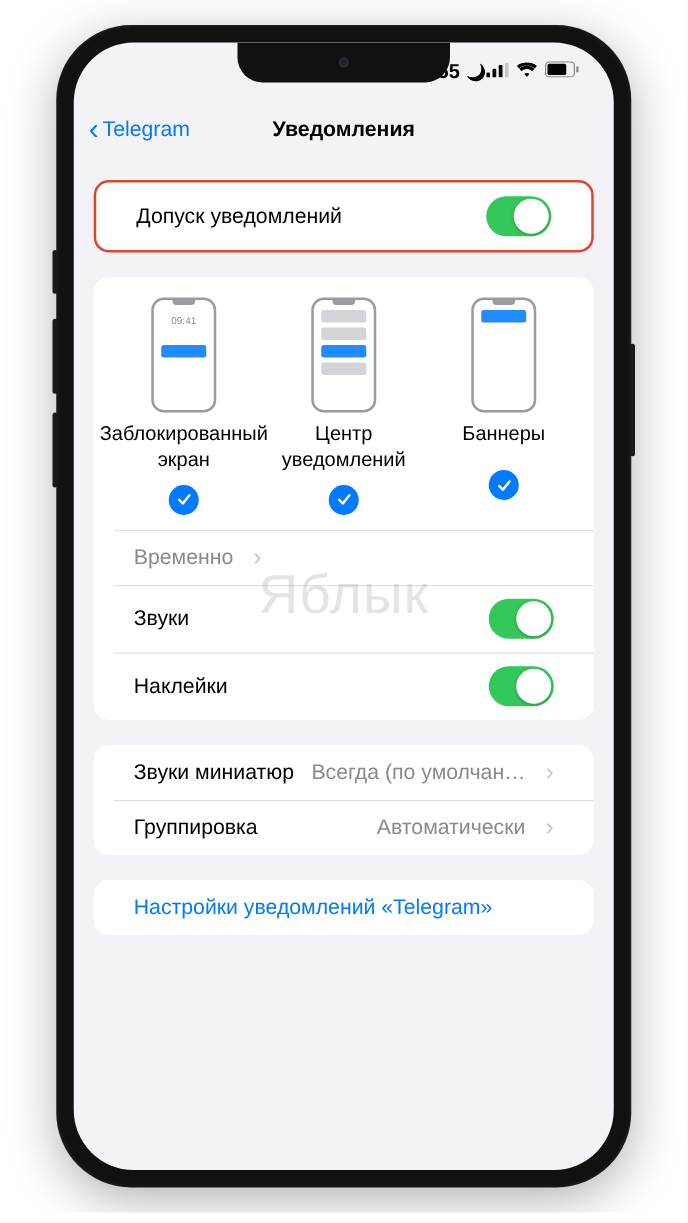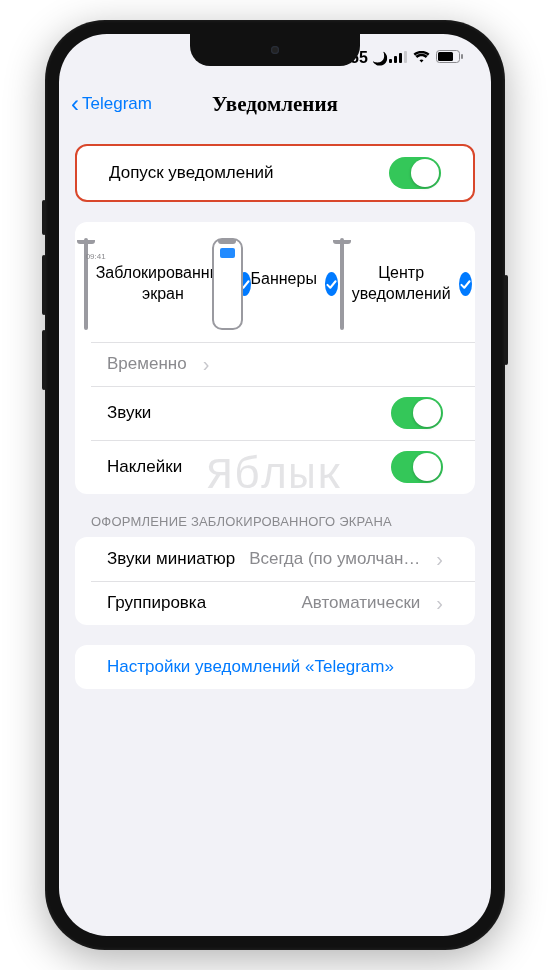--- a/index.html
+++ b/index.html
@@ -67,21 +67,21 @@
     display: flex;
     align-items: center;
     position: relative;
     padding: 0 12px;
   }
   .back-btn { display:flex; align-items:center; color:#007aff; font-size:17px; gap:3px;}
   .back-chevron { font-size:24px; font-weight:300; line-height:1;}
   .nav-title {
     position: absolute;
     left: 50%; transform: translateX(-50%);
-    font-size: 21px; font-weight: 600; color:#000;font-family:Liberation Serif, serif;
+    font-size: 17px; font-weight: 600; color:#000;
   }
   .content { padding: 6px 16px 20px; }
   .group { margin-top: 20px; }
   .group-header {
     font-size: 13px;
     color: #8a8a8e;
     text-transform: uppercase;
     padding: 0 16px 8px;
     letter-spacing: 0.2px;
   }
@@ -117,21 +117,21 @@
   .toggle .knob {
     position:absolute; top:2px; width:28px; height:28px;
     background:#fff; border-radius:50%;
     box-shadow: 0 1px 3px rgba(0,0,0,.25);
   }
   .toggle.on .knob { right:2px; }
   .alerts-row {
     display:flex; justify-content:space-around;
     padding: 16px 8px 12px;
   }
-  .alert-opt { display:flex; flex-direction:row; align-items:center; gap:8px; width:33%;}
+  .alert-opt { display:flex; flex-direction:column; align-items:center; gap:8px; width:33%;}
   .mini-phone {
     width: 52px; height: 92px;
     border: 2.5px solid #9a9aa0;
     border-radius: 10px;
     position: relative;
     background:#fff;
   }
   .mini-phone .mnotch{
     position:absolute; top:0; left:50%; transform:translateX(-50%);
     width:18px; height:4px; background:#9a9aa0;
@@ -152,21 +152,20 @@
     background:#007aff; display:flex; align-items:center; justify-content:center;
   }
   .check svg { width:13px; height:13px; }
   .link-row { color:#007aff; }
   .watermark {
     position:absolute; top:49%; left:50%;
     transform:translate(-50%,-50%);
     font-size:44px; color:rgba(120,120,128,0.2);
     font-weight:400; pointer-events:none; z-index:5;
     letter-spacing:1px;
-    font-family:Liberation Mono, monospace;
   }
 </style>
 </head>
 <body>
 
 <div class="phone">
   <div class="side-btn l1"></div>
   <div class="side-btn l2"></div>
   <div class="side-btn l3"></div>
   <div class="side-btn r1"></div>
@@ -235,46 +234,46 @@
                 <div class="mbar blue"></div>
               </div>
               <div class="alert-label">Заблокированный экран</div>
               <div class="check">
                   <svg viewBox="0 0 16 16">
                     <path d="M3 8.5 L6.5 12 L13 4" stroke="#fff" stroke-width="2.5" fill="none" stroke-linecap="round" stroke-linejoin="round"></path>
                   </svg>
                 </div>
             </div>
             <div class="alert-opt">
+              <div class="mini-phone mp-center">
+                <div class="mnotch"></div>
+                <div class="mbar"></div>
+                <div class="mbar"></div>
+                <div class="mbar blue"></div>
+                <div class="mbar"></div>
+              </div>
+              <div class="alert-label">Центр уведомлений</div>
+              <div class="check">
+                  <svg viewBox="0 0 16 16">
+                    <path d="M3 8.5 L6.5 12 L13 4" stroke="#fff" stroke-width="2.5" fill="none" stroke-linecap="round" stroke-linejoin="round"></path>
+                  </svg>
+                </div>
+            </div>
+            <div class="alert-opt">
               <div class="mini-phone mp-banner">
                 <div class="mnotch"></div>
                 <div class="mbar blue"></div>
               </div>
               <div class="alert-label">Баннеры</div>
               <div class="check">
                   <svg viewBox="0 0 16 16">
                     <path d="M3 8.5 L6.5 12 L13 4" stroke="#fff" stroke-width="2.5" fill="none" stroke-linecap="round" stroke-linejoin="round"></path>
                   </svg>
                 </div>
             </div>
-            <div class="alert-opt">
-              <div class="mini-phone mp-center">
-                <div class="mnotch"></div>
-                <div class="mbar"></div>
-                <div class="mbar"></div>
-                <div class="mbar blue"></div>
-                <div class="mbar"></div>
-              </div>
-              <div class="alert-label">Центр уведомлений</div>
-              <div class="check">
-                  <svg viewBox="0 0 16 16">
-                    <path d="M3 8.5 L6.5 12 L13 4" stroke="#fff" stroke-width="2.5" fill="none" stroke-linecap="round" stroke-linejoin="round"></path>
-                  </svg>
-                </div>
-            </div>
           </div>
           <div class="row">
             <span class="value">
               <span>Временно</span>
               <span class="chevron">›</span>
             </span>
           </div>
           <div class="row">
             <span>Звуки</span>
             <div class="toggle on">
@@ -284,21 +283,20 @@
           <div class="row">
             <span>Наклейки</span>
             <div class="toggle on">
                 <div class="knob"></div>
               </div>
           </div>
         </div>
       </div>
 
       <div class="group">
-        <div class="group-header">ОФОРМЛЕНИЕ ЗАБЛОКИРОВАННОГО ЭКРАНА</div>
         <div class="card">
           <div class="row">
             <span>Звуки миниатюр</span>
             <span class="value">
               <span>Всегда (по умолчан…</span>
               <span class="chevron">›</span>
             </span>
           </div>
           <div class="row">
             <span>Группировка</span>

